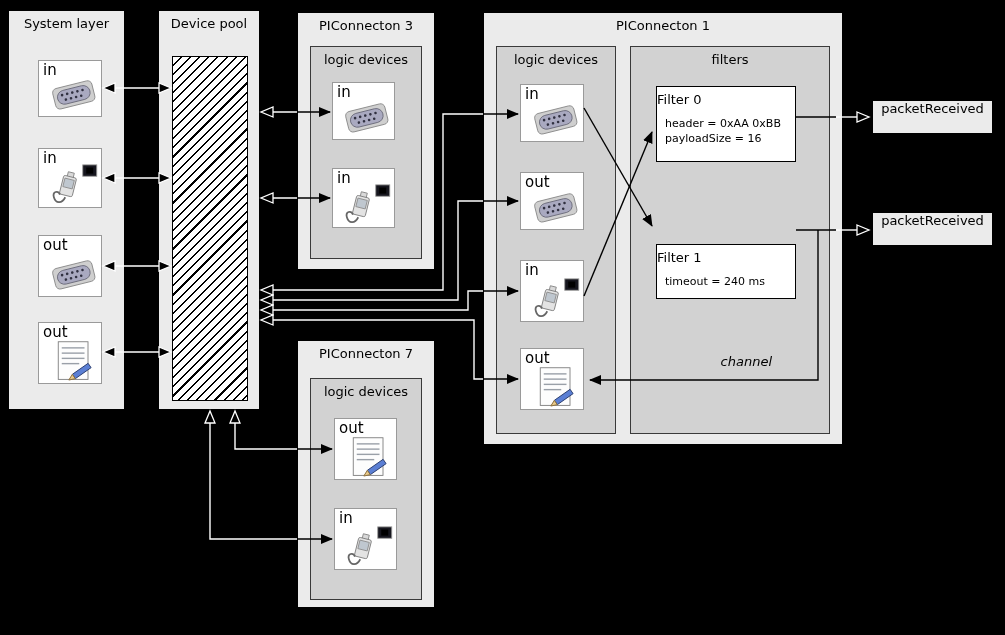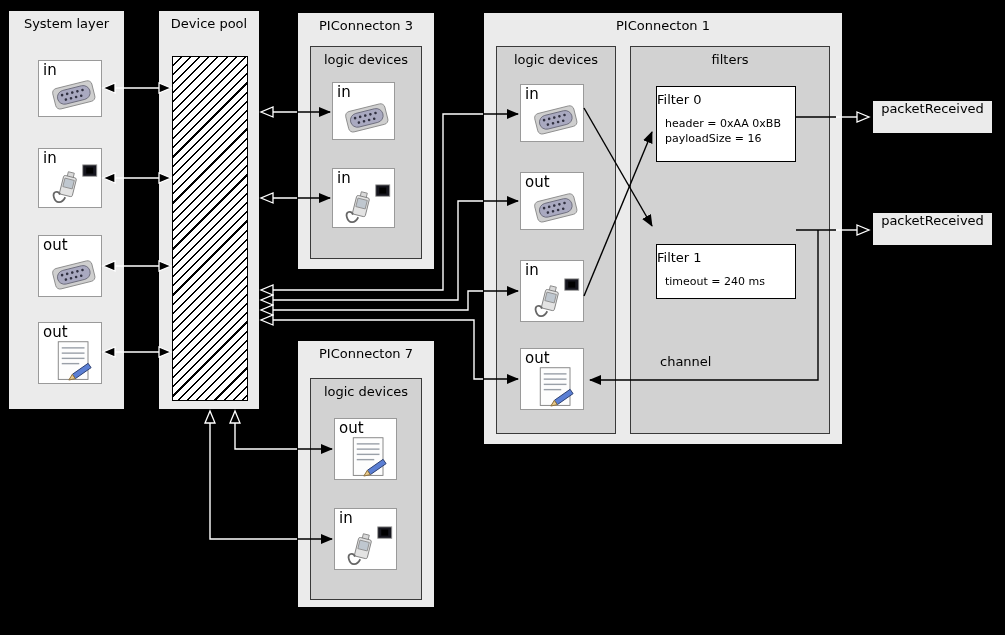--- a/index.html
+++ b/index.html
@@ -19,21 +19,21 @@
   .dev{position:absolute;background:#fff;border:1px solid #9a9a9a;box-sizing:border-box;}
   .dev-label{position:absolute;top:0px;left:4px;font-size:15px;}
   .dev-icon{position:absolute;right:1px;bottom:1px;width:52px;height:42px;}
   .dev-icon svg{width:100%;height:100%;}
   .fbox{position:absolute;background:#fff;border:1px solid #000;box-sizing:border-box;}
   .ftitle{text-align:left;font-size:13px;margin-top:5px;}
   .fparam{font-size:11px;margin:2px 0 0 8px;white-space:nowrap;}
   .fparam.first{margin-top:10px;}
   .pkt{position:absolute;background:#ebebeb;border:1px solid #000;box-sizing:border-box;
        display:flex;justify-content:center;font-size:13px;}
-  .floatlbl{position:absolute;font-size:13px;text-align:left;}
+  .floatlbl{position:absolute;font-size:13px;text-align:right;font-style:italic;}
   #wires{position:absolute;left:0;top:0;width:1005px;height:635px;pointer-events:none;}
   #wires .w{stroke:#fff;stroke-width:1.4;fill:none;}
   #wires .b{stroke:#000;stroke-width:1.4;fill:none;}
 </style>
 </head>
 <body>
 
 <div class="panel" style="left:8px;top:10px;width:117px;height:400px;">
   <div class="ptitle">System layer</div>
 </div>

